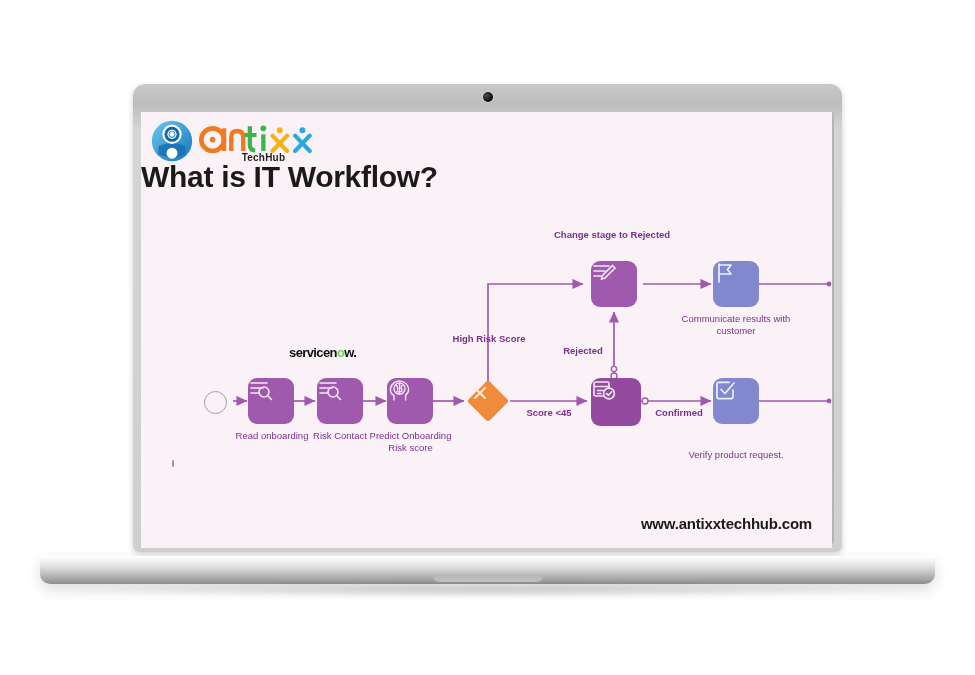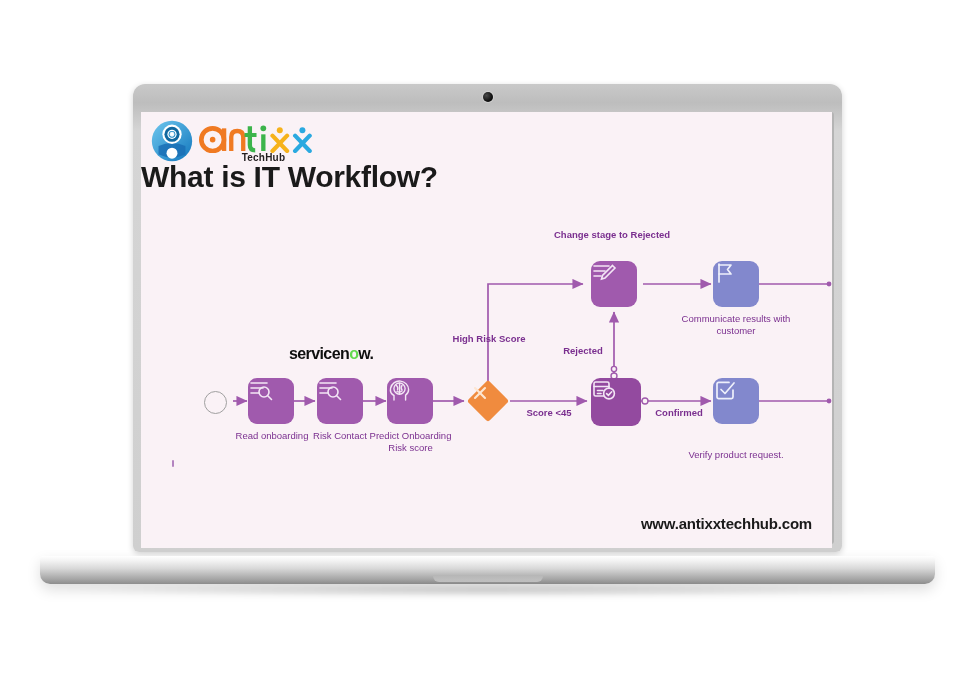--- a/index.html
+++ b/index.html
@@ -77,21 +77,21 @@
 
   
   .title{
     position:absolute;left:0;top:48px;width:691px;text-align:left;
     font-size:30px;font-weight:bold;color:#1a1a1a;letter-spacing:-.3px;
   }
 
   
   .servicenow{
     position:absolute;left:148px;top:233px;
-    font-size:16px;font-weight:bold;color:#0f0f0f;letter-spacing:-.6px;
+    font-size:13px;font-weight:bold;color:#0f0f0f;letter-spacing:-.6px;
   }
   .sn-o{color:#62d84e;}
   .sn-dot{color:#0f0f0f;}
 
   
   .diagram{position:absolute;left:0;top:0;width:691px;height:436px;}
   .diagram svg{position:absolute;left:0;top:0;}
 
   
   .node{

